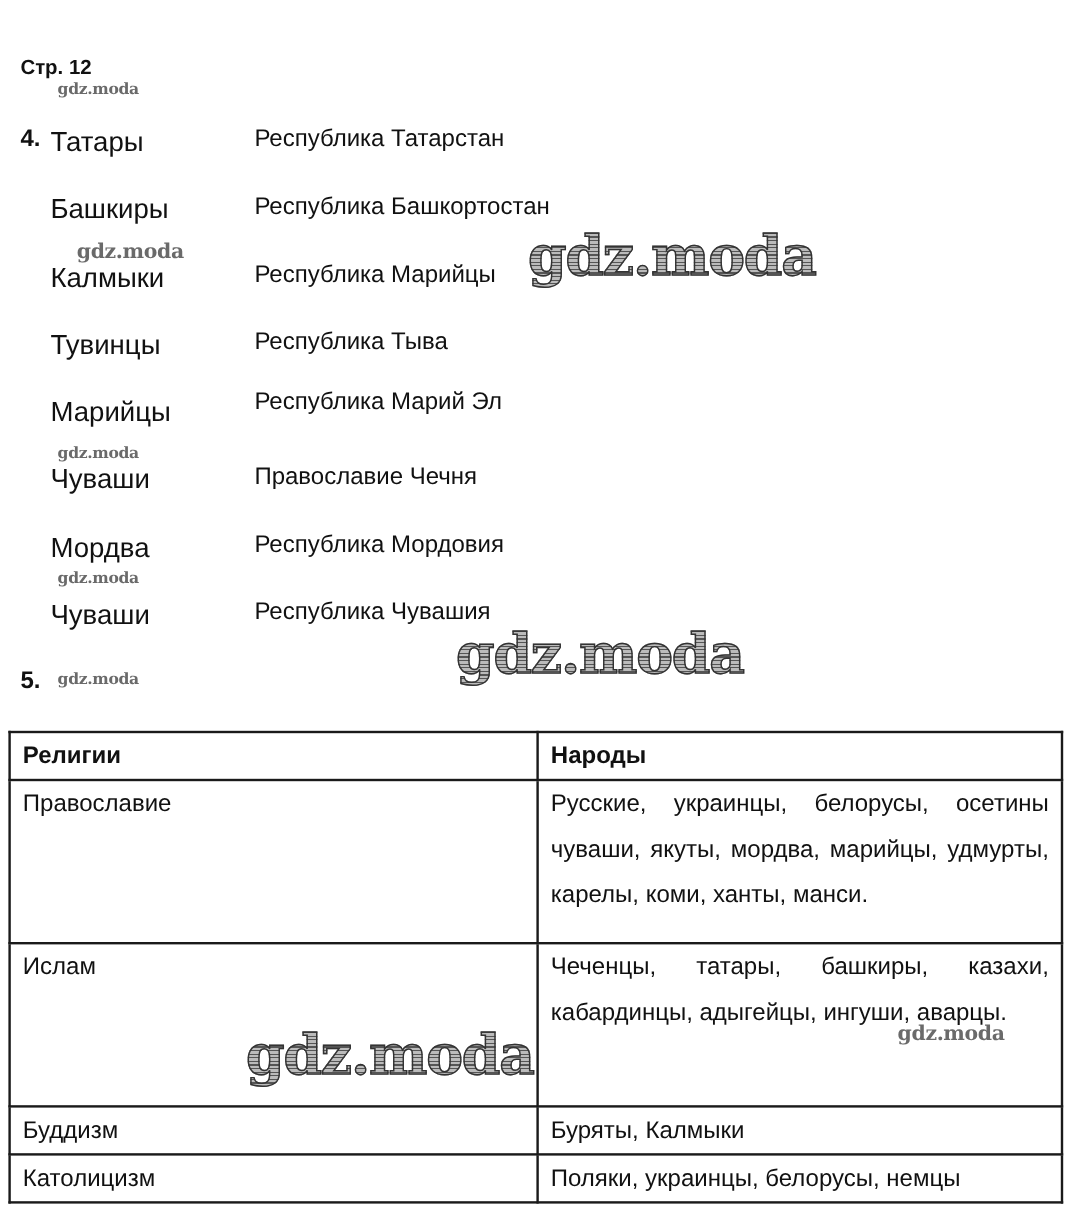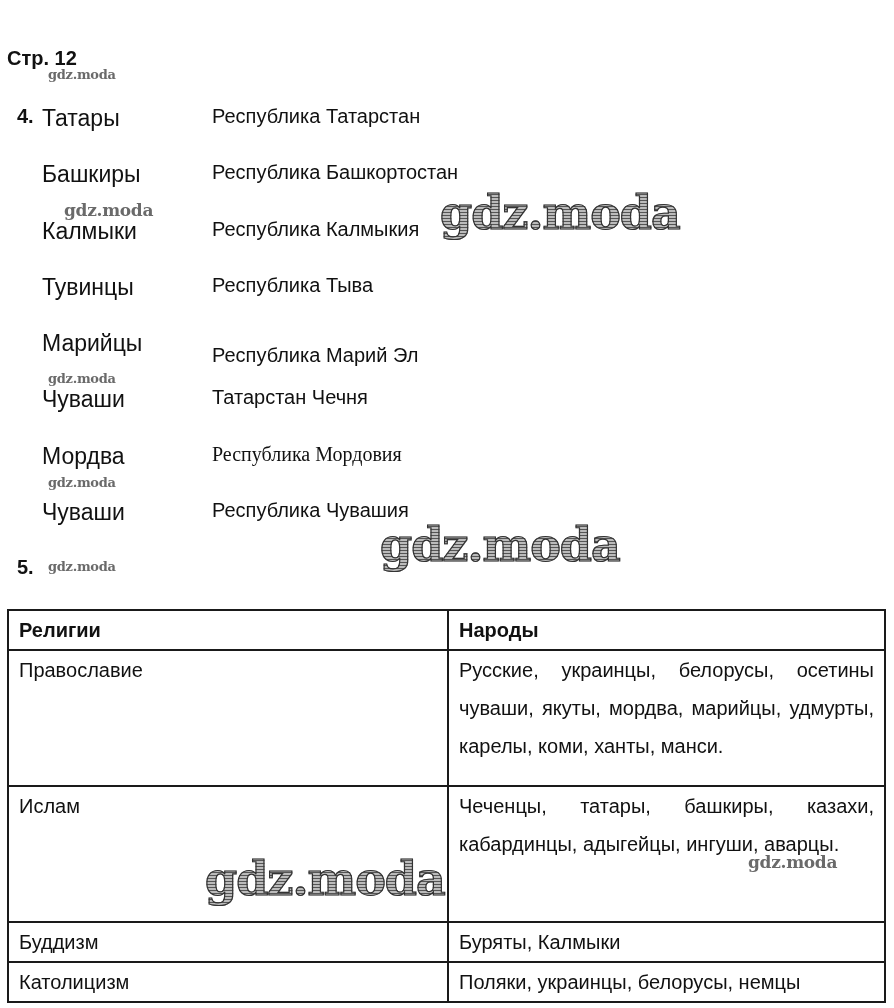--- a/index.html
+++ b/index.html
@@ -1,21 +1,21 @@
 <!DOCTYPE html>
 <html><head>
 <meta charset="utf-8">
 <style>
   html, body { margin: 0; padding: 0; background: #ffffff; }
   body {
     width: 894px; height: 1008px; position: relative; overflow: hidden;
     font-family: "Liberation Sans", sans-serif; color: #111;
   }
   .abs { position: absolute; white-space: nowrap; }
-  .page-label { left: 7px; top: 47px; font-size: 20px; font-weight: bold; }
+  .page-label { left: 17px; top: 47px; font-size: 17px; font-weight: bold; }
   .task-num { font-size: 20px; font-weight: bold; }
   .pair-left { left: 42px; font-size: 23px; }
   .pair-right { left: 212px; font-size: 20px; }
   .wm-small {
     font-family: "DejaVu Serif", serif; font-size: 13px; color: #6a6a6a;
     font-weight: bold; letter-spacing: -0.3px;
   }
   .wm-small.md { font-size: 17px; }
   .wm-big {
     font-family: "DejaVu Serif", serif; font-weight: bold; font-size: 46px;
@@ -49,35 +49,35 @@
 <div class="abs task-num" style="left:17px;top:105px;">4.</div>
 
 <div class="abs pair-left" style="top:105px;">Татары</div>
 <div class="abs pair-right" style="top:105px;">Республика Татарстан</div>
 
 <div class="abs pair-left" style="top:161px;">Башкиры</div>
 <div class="abs pair-right" style="top:161px;">Республика Башкортостан</div>
 
 <div class="abs wm-small md" style="left:64px;top:200px;">gdz.moda</div>
 <div class="abs pair-left" style="top:218px;">Калмыки</div>
-<div class="abs pair-right" style="top:218px;">Республика Калмыкия</div>
+<div class="abs pair-right" style="top:218px;">Республика Марийцы</div>
 <div class="abs wm-big" style="left:440px;top:186px;">gdz.moda</div>
 
 <div class="abs pair-left" style="top:274px;">Тувинцы</div>
 <div class="abs pair-right" style="top:274px;">Республика Тыва</div>
 
 <div class="abs pair-left" style="top:330px;">Марийцы</div>
-<div class="abs pair-right" style="top:344px;">Республика Марий Эл</div>
+<div class="abs pair-right" style="top:324px;">Республика Марий Эл</div>
 
 <div class="abs wm-small" style="left:48px;top:371px;">gdz.moda</div>
 <div class="abs pair-left" style="top:386px;">Чуваши</div>
-<div class="abs pair-right" style="top:386px;">Татарстан Чечня</div>
+<div class="abs pair-right" style="top:386px;">Православие Чечня</div>
 
 <div class="abs pair-left" style="top:443px;">Мордва</div>
-<div class="abs pair-right" style="top:443px;font-family:Liberation Serif, serif;">Республика Мордовия</div>
+<div class="abs pair-right" style="top:443px;">Республика Мордовия</div>
 
 <div class="abs wm-small" style="left:48px;top:475px;">gdz.moda</div>
 <div class="abs pair-left" style="top:499px;">Чуваши</div>
 <div class="abs pair-right" style="top:499px;">Республика Чувашия</div>
 <div class="abs wm-big" style="left:380px;top:518px;">gdz.moda</div>
 
 <div class="abs task-num" style="left:17px;top:556px;">5.</div>
 <div class="abs wm-small" style="left:48px;top:559px;">gdz.moda</div>
 
 <table class="rel">

